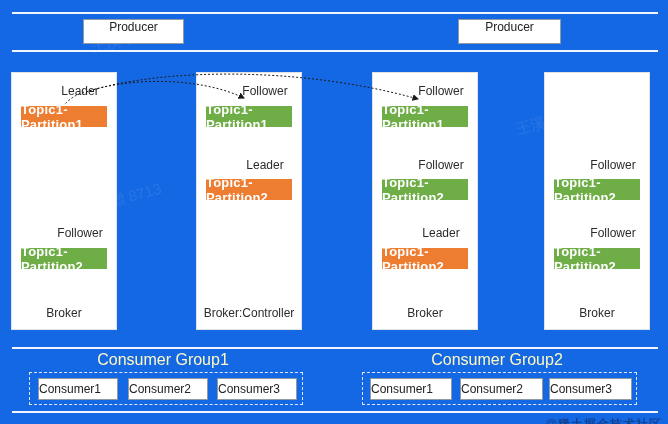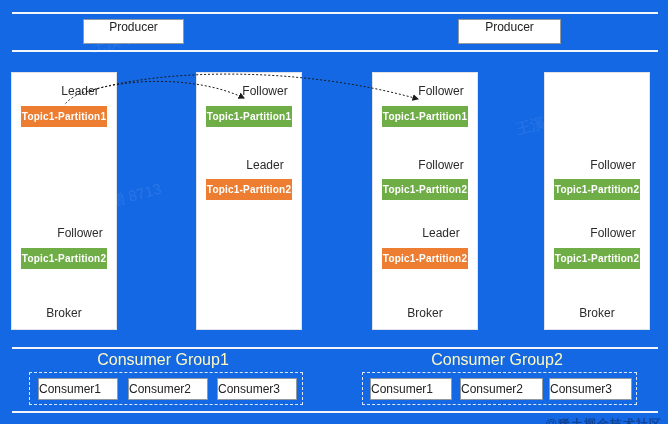--- a/index.html
+++ b/index.html
@@ -19,21 +19,21 @@
     position:absolute;top:72px;width:106px;height:258px;
     background:#ffffff;border:1px solid #dfe3e8;box-sizing:border-box;
   }
   .role{
     position:absolute;left:0;width:100%;height:16px;
     text-align:center;font-size:12px;color:#2b2b2b;padding-left:16px;
   }
   .part{
     position:absolute;left:9px;width:86px;height:21px;
     display:flex;align-items:center;justify-content:center;
-    font-size:10px;font-weight:bold;color:#ffffff;letter-spacing:.2px;
+    font-size:13px;font-weight:bold;color:#ffffff;letter-spacing:.2px;
   }
   .orange{background:#ED7D31;}
   .green{background:#6FAD47;}
   .sA-l{top:11px;} .sA-b{top:33px;}
   .sB-l{top:85px;} .sB-b{top:106px;}
   .sC-l{top:153px;} .sC-b{top:175px;}
   .broker-label{
     position:absolute;bottom:9px;left:0;width:100%;
     text-align:center;font-size:12px;color:#2b2b2b;white-space:nowrap;margin-top:9px;
   }
@@ -91,20 +91,21 @@
     <div class="role sC-l">Follower</div>
     <div class="part green sC-b">Topic1-Partition2</div>
     <div class="broker-label">Broker</div>
   </div>
 
   <div class="col" style="left:196px">
     <div class="role sA-l">Follower</div>
     <div class="part green sA-b">Topic1-Partition1</div>
     <div class="role sB-l">Leader</div>
     <div class="part orange sB-b">Topic1-Partition2</div>
+    <div class="broker-label">Broker:Controller</div>
   </div>
 
   <div class="col" style="left:372px">
     <div class="role sA-l">Follower</div>
     <div class="part green sA-b">Topic1-Partition1</div>
     <div class="role sB-l">Follower</div>
     <div class="part green sB-b">Topic1-Partition2</div>
     <div class="role sC-l">Leader</div>
     <div class="part orange sC-b">Topic1-Partition2</div>
     <div class="broker-label">Broker</div>

